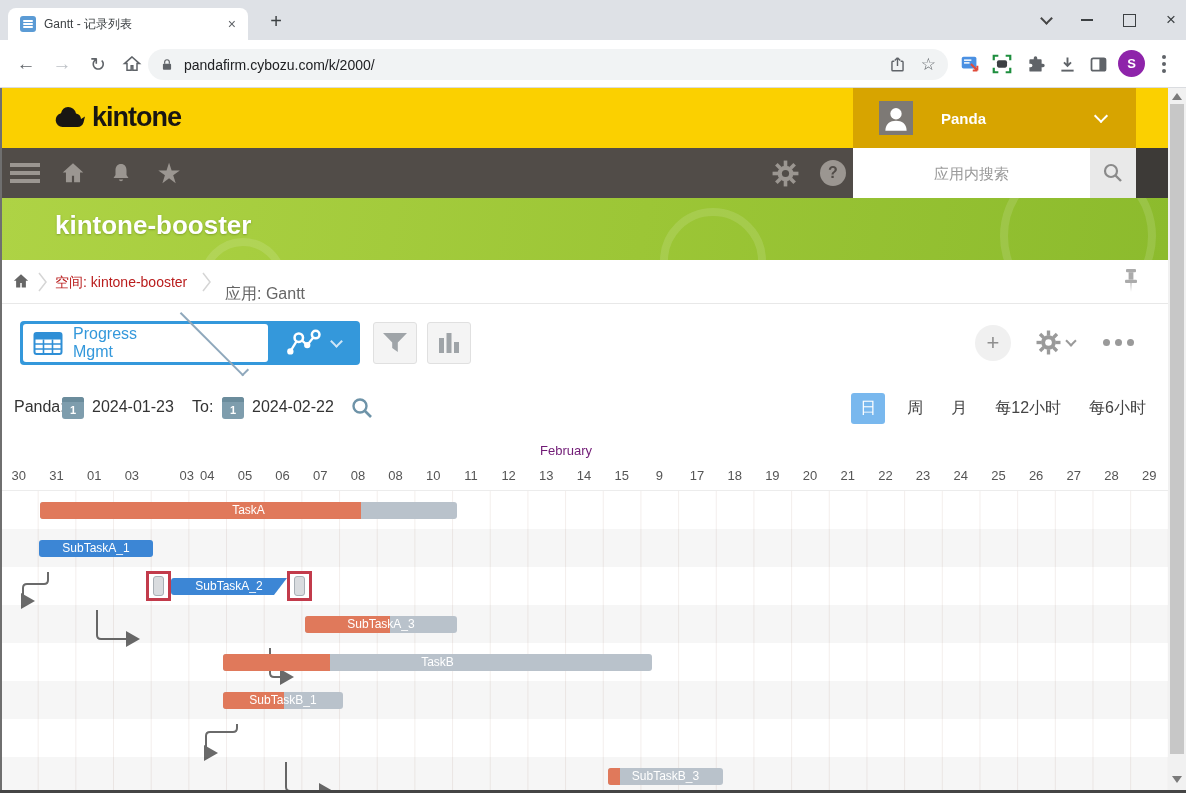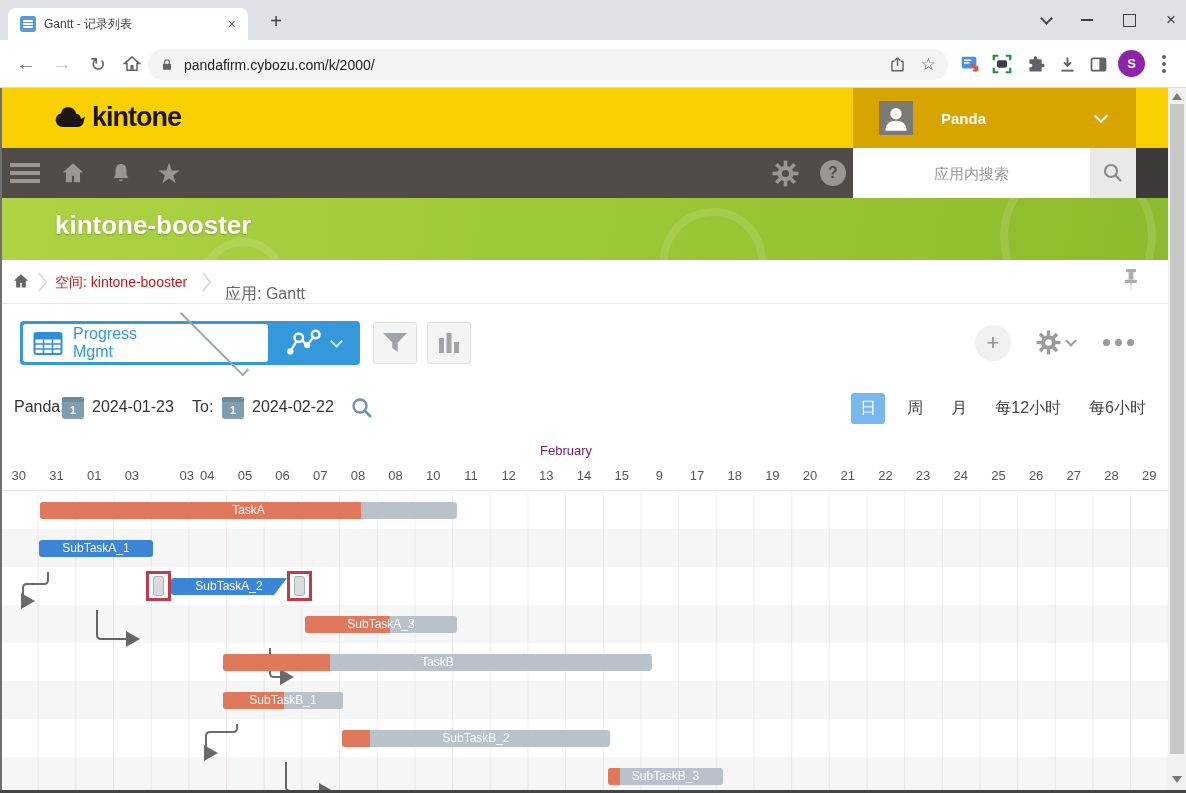--- a/index.html
+++ b/index.html
@@ -454,24 +454,20 @@
         <span class="lbl">SubTaskA_3</span>
       </div>
       <div class="bar" style="left: 223px; width: 429px; top: 163px; background: rgb(185, 194, 203);">
         <div class="prog" style="width: 107px; background: rgb(224, 121, 91);"></div>
         <span class="lbl">TaskB</span>
       </div>
       <div class="bar" style="left: 223px; width: 120px; top: 201px; background: rgb(185, 194, 203);">
         <div class="prog" style="width: 61px; background: rgb(224, 121, 91);"></div>
         <span class="lbl">SubTaskB_1</span>
       </div>
-      <div class="bar" style="left: 342px; width: 268px; top: 239px; background: rgb(185, 194, 203);">
-        <div class="prog" style="width: 28px; background: rgb(224, 121, 91);"></div>
-        <span class="lbl">SubTaskB_2</span>
-      </div>
       <div class="bar" style="left: 608px; width: 115px; top: 277px; background: rgb(185, 194, 203);">
         <div class="prog" style="width: 12px; background: rgb(224, 121, 91);"></div>
         <span class="lbl">SubTaskB_3</span>
       </div>
     </div>
 </div>
 
 <div id="sbar">
   <i class="sarr" id="sup"></i>
   <div id="sthumb"></div>

